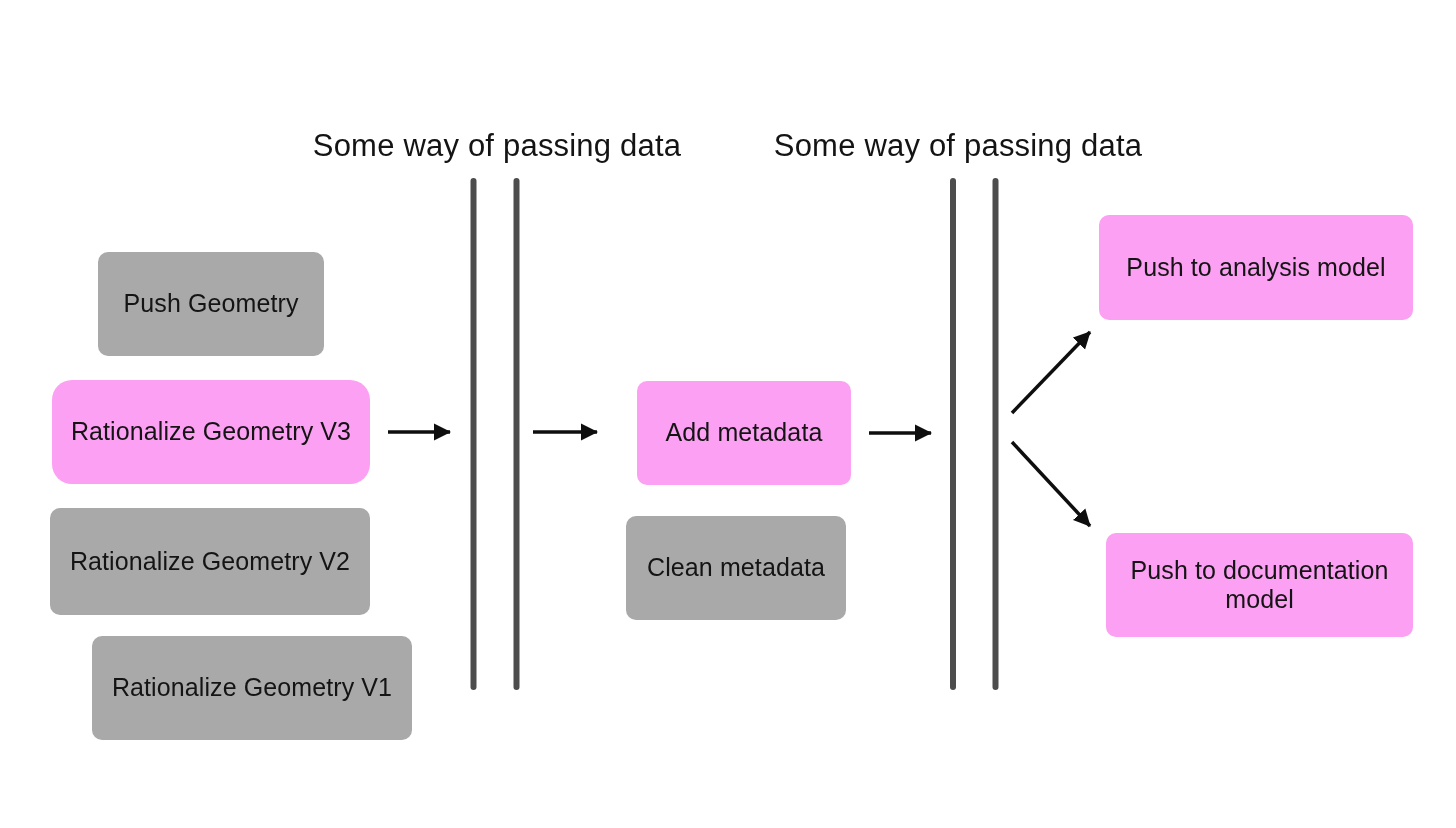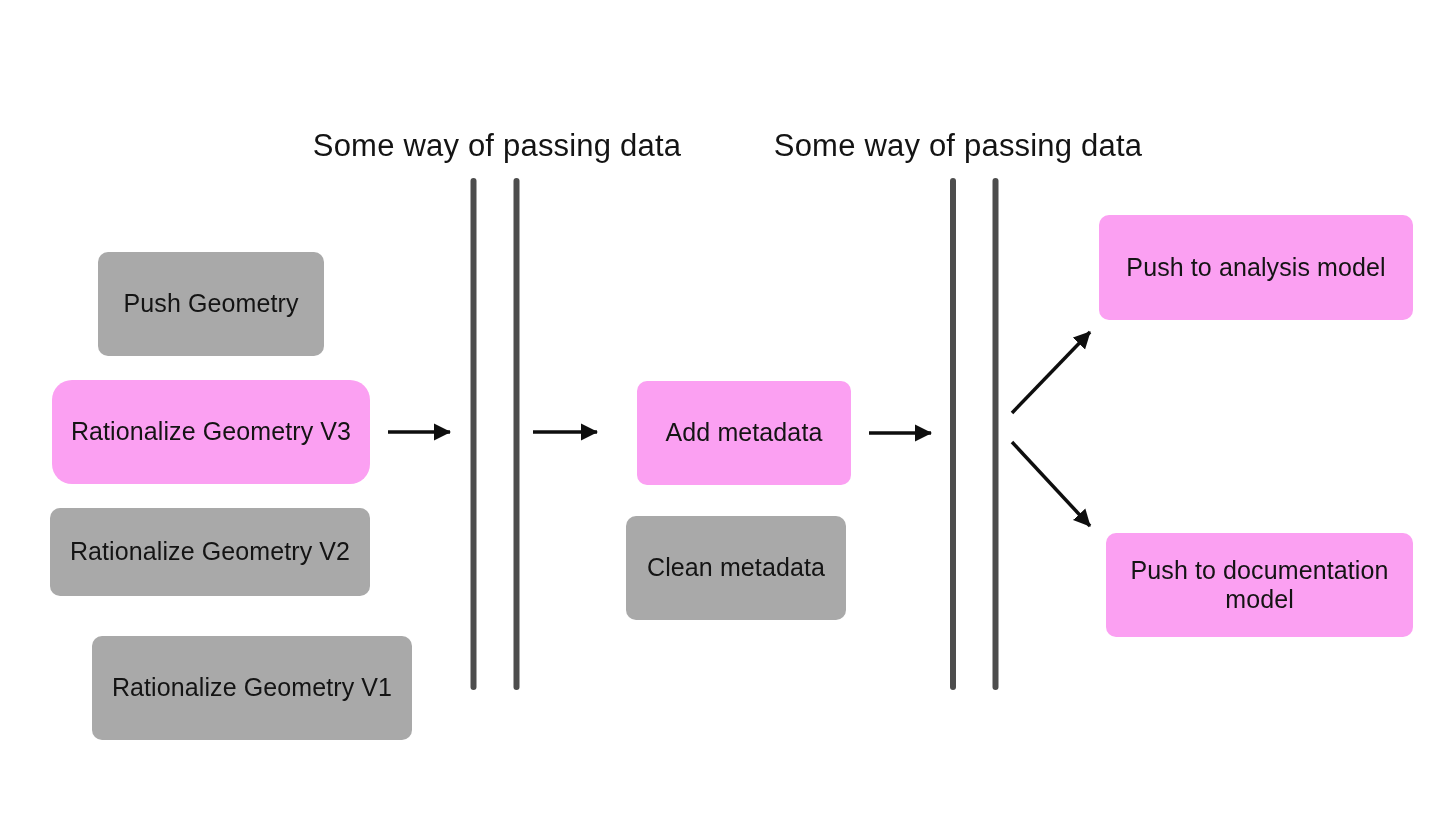--- a/index.html
+++ b/index.html
@@ -89,21 +89,21 @@
 
   <div class="barrier-label" style="left:497px; top:128px;">Some way of passing data</div>
   <div class="barrier-label" style="left:958px; top:128px;">Some way of passing data</div>
 
   <div class="node gray" style="left:98px; top:252px; width:226px; height:104px;">
     <span class="node-label">Push Geometry</span>
   </div>
   <div class="node pink" style="left:52px; top:380px; width:318px; height:104px;border-radius:20px;">
     <span class="node-label">Rationalize Geometry V3</span>
   </div>
-  <div class="node gray" style="left:50px; top:508px; width:320px; height:88px;">
+  <div class="node gray" style="left:50px; top:508px; width:320px; height:107px;">
     <span class="node-label">Rationalize Geometry V2</span>
   </div>
   <div class="node gray" style="left:50px; top:636px; width:320px; height:104px;margin-left:42px;">
     <span class="node-label">Rationalize Geometry V1</span>
   </div>
 
   <div class="node pink" style="left:626px; top:381px; width:214px; height:104px;margin-left:11px;">
     <span class="node-label">Add metadata</span>
   </div>
   <div class="node gray" style="left:626px; top:516px; width:220px; height:104px;">

